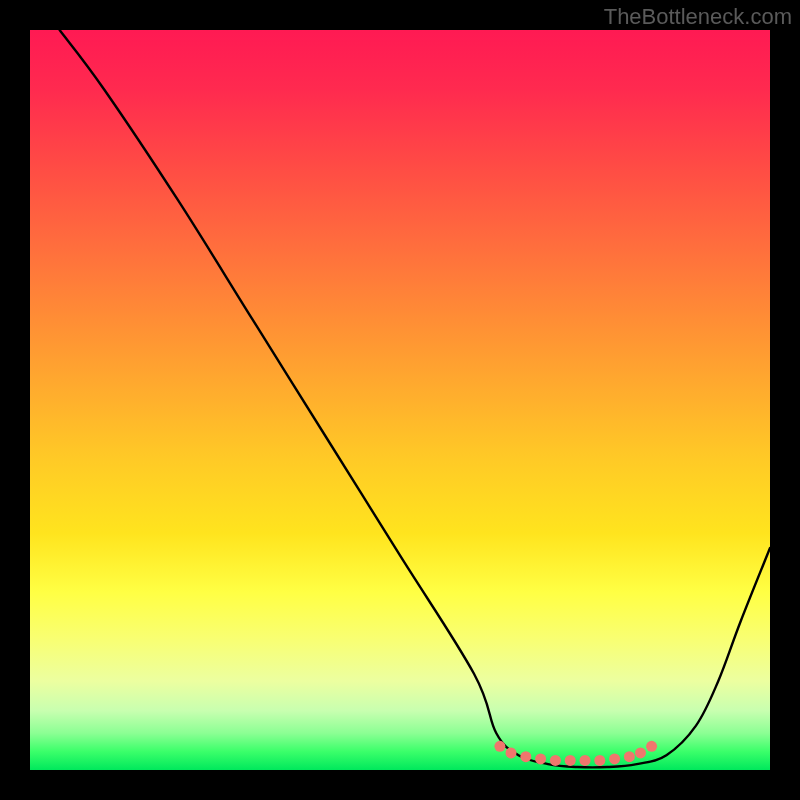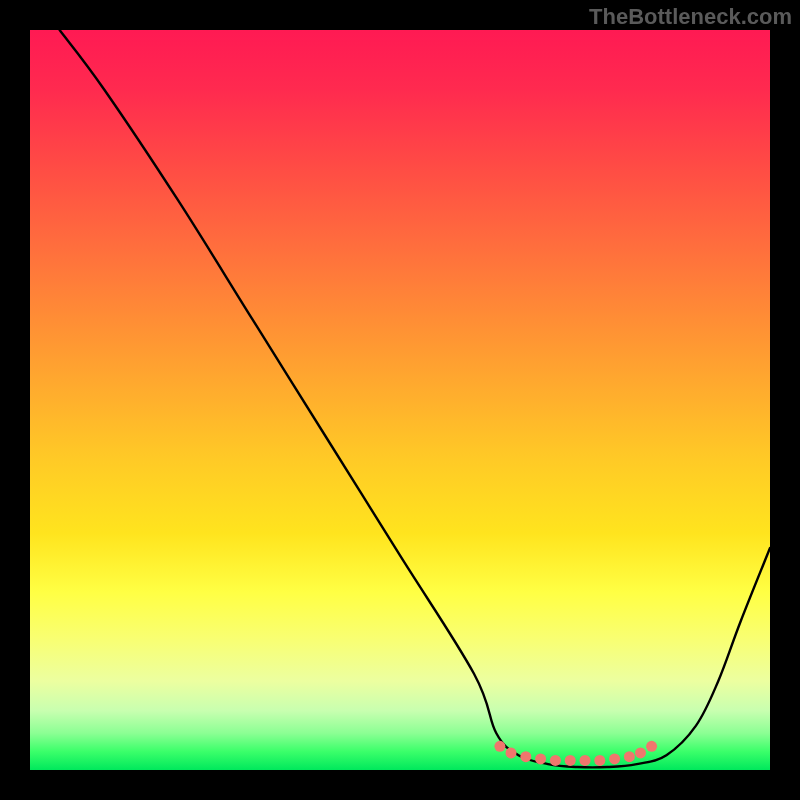--- a/index.html
+++ b/index.html
@@ -10,21 +10,21 @@
     font-family: Arial, sans-serif;
     position: relative;
     overflow: hidden;
   }
   .watermark {
     position: absolute;
     top: 4px;
     right: 8px;
     color: #5a5a5a;
     font-size: 22px;
-    font-weight: 700;
+    font-weight: 400;
     z-index: 10;
   }
   .plot-area {
     position: absolute;
     top: 30px;
     left: 30px;
     width: 740px;
     height: 740px;
   }
   .gradient-bg {

